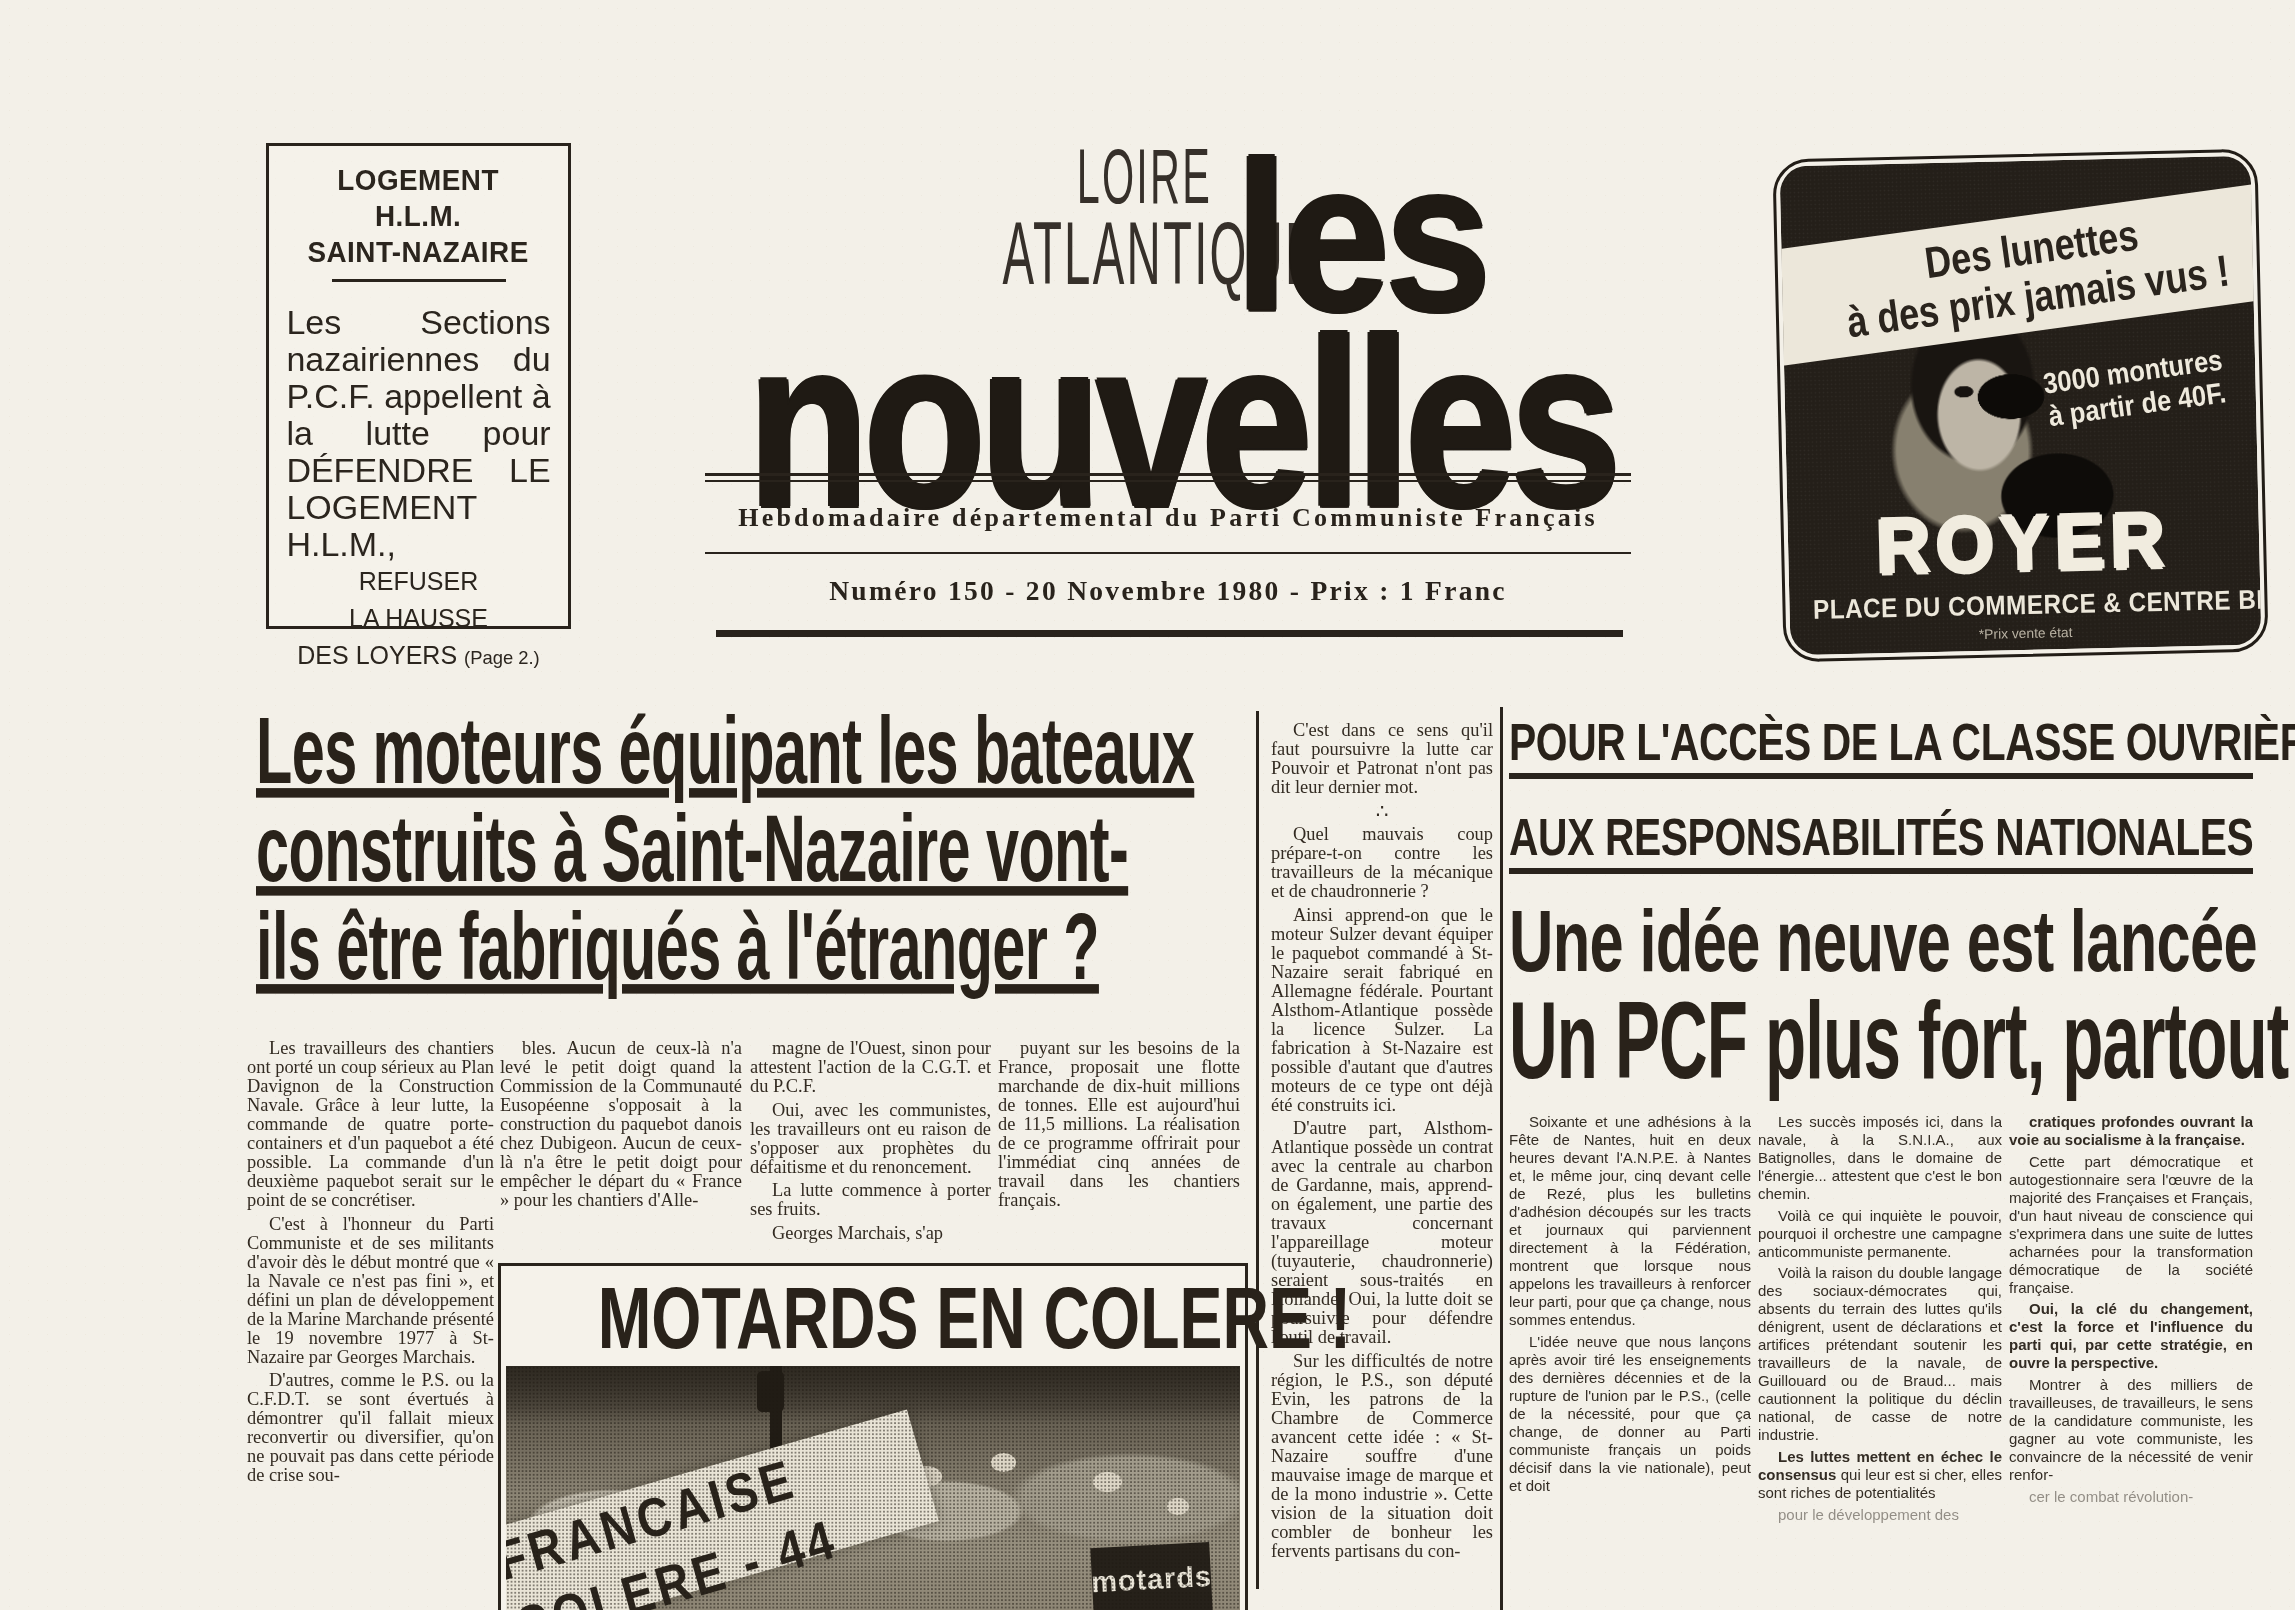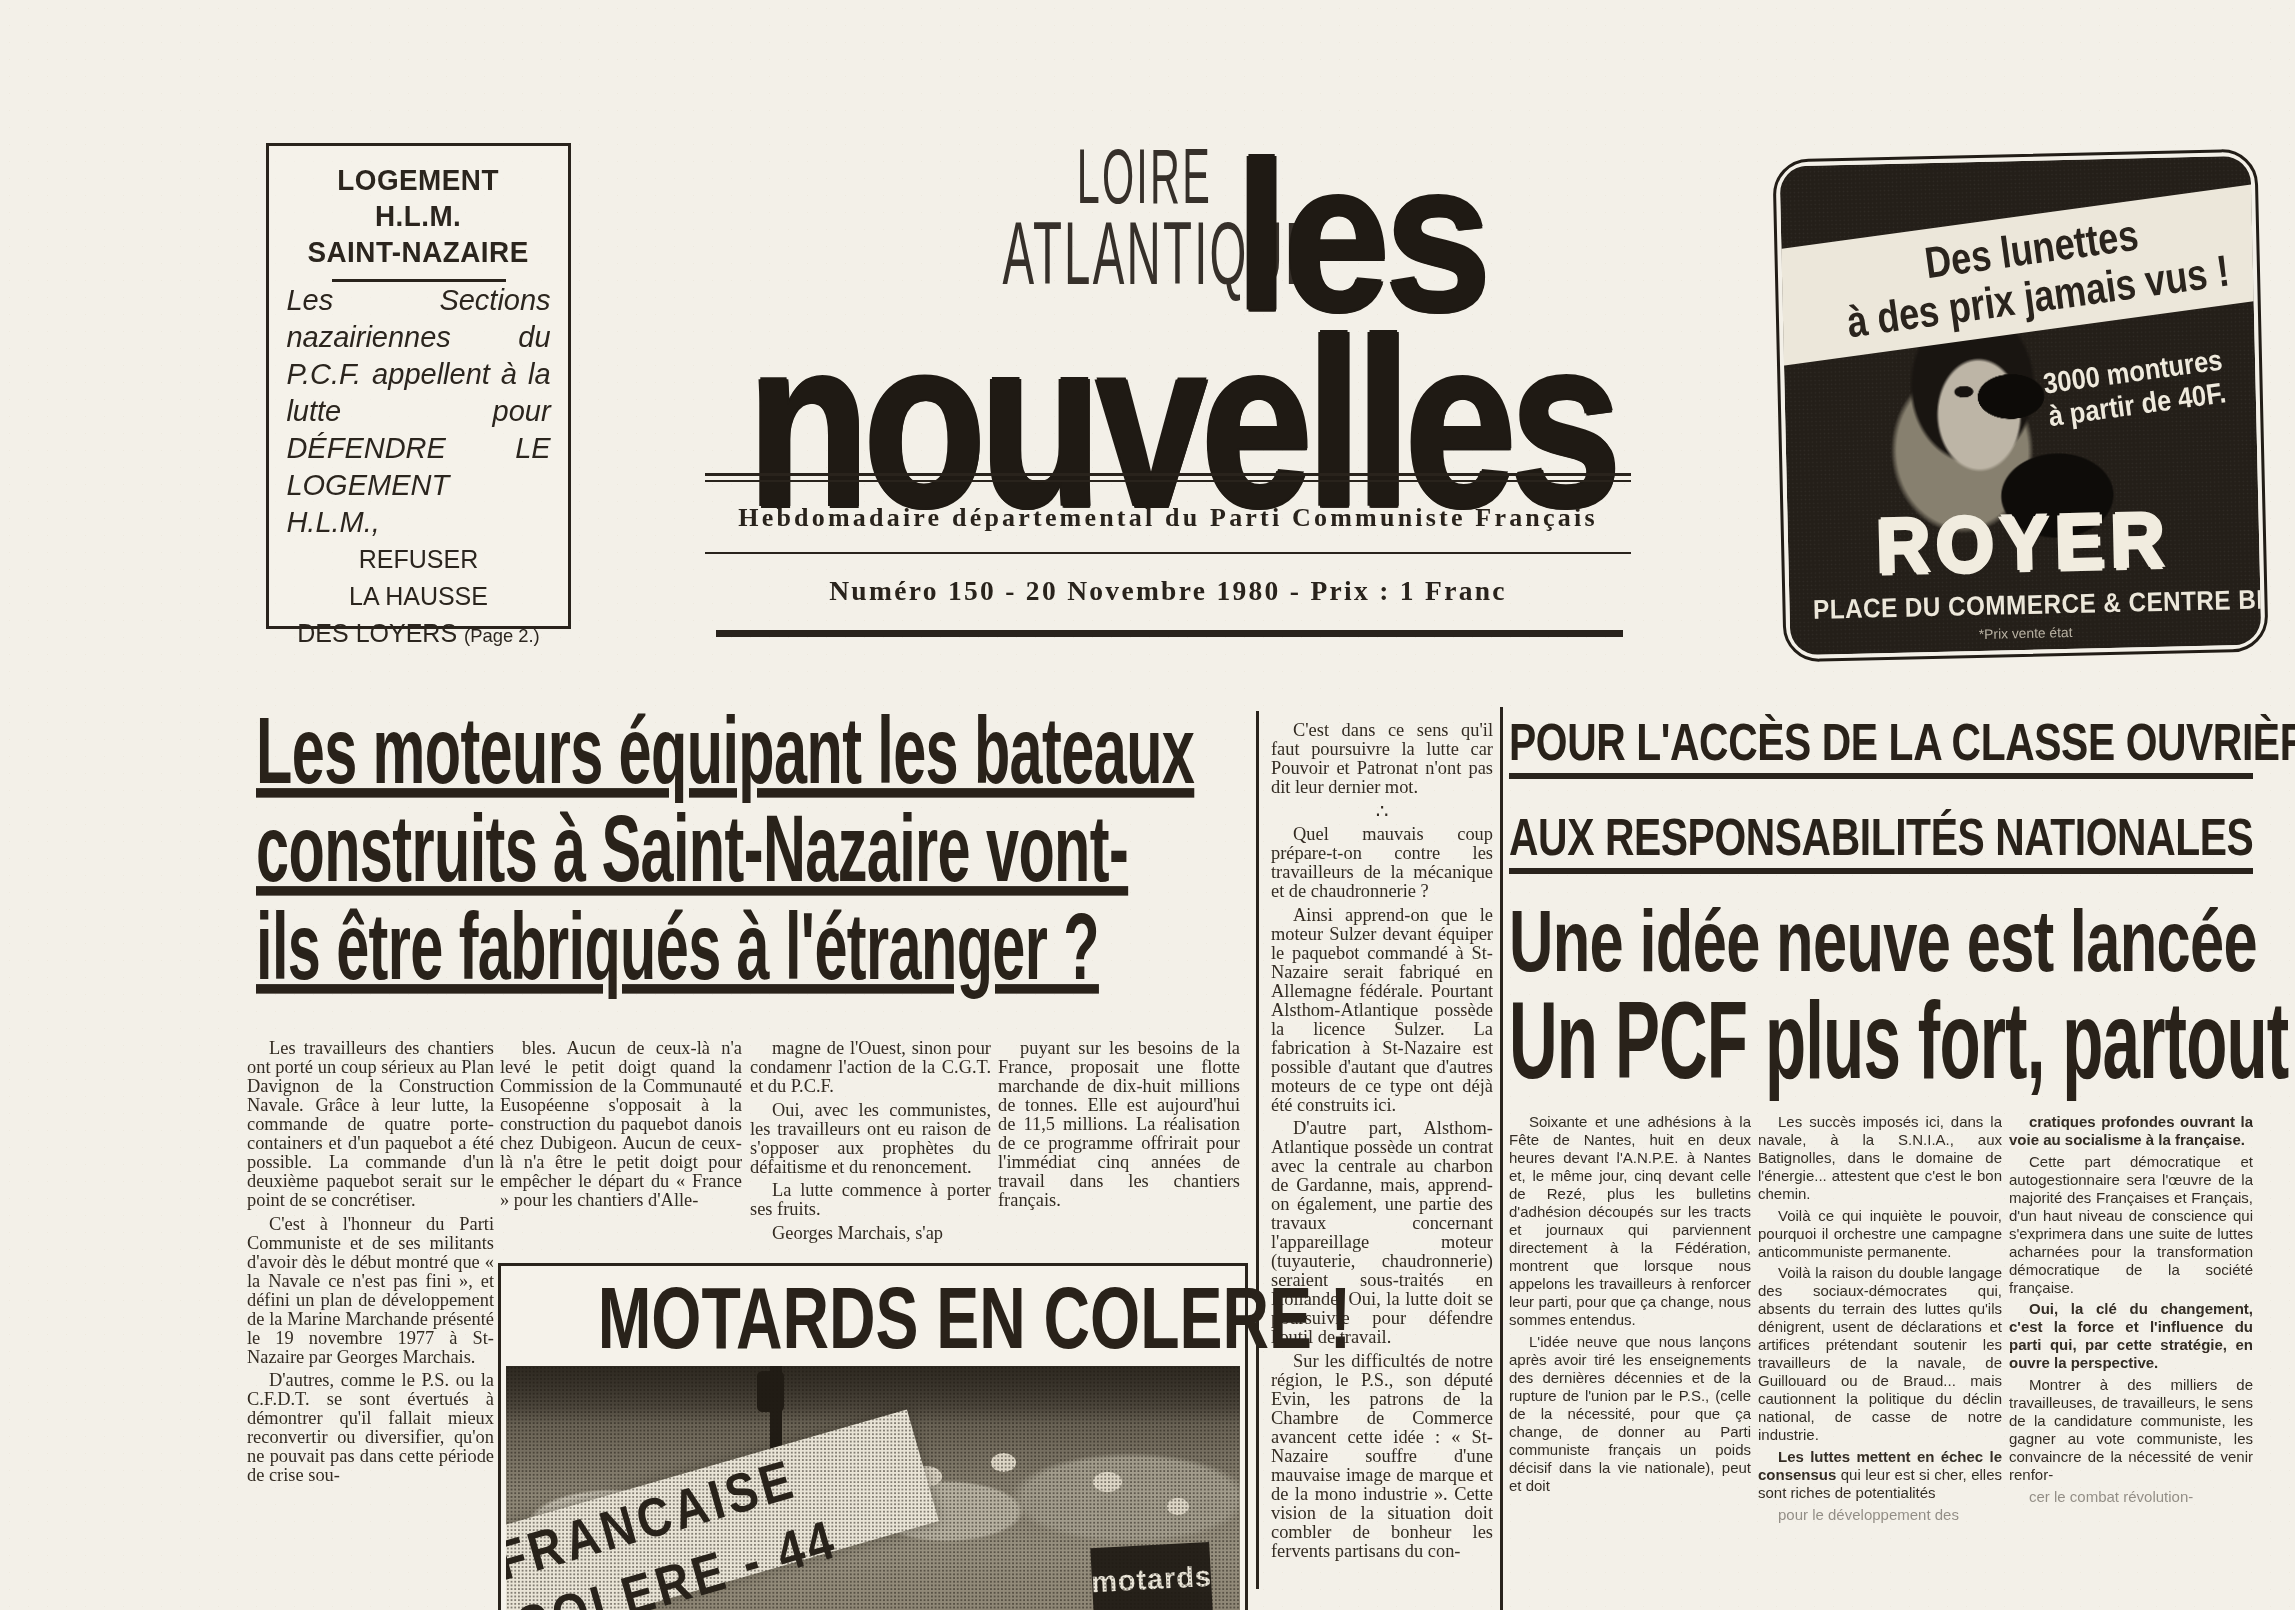--- a/index.html
+++ b/index.html
@@ -16,21 +16,21 @@
 
   
   .leftbox{
     left:266px;top:143px;width:305px;height:486px;
     border:3.7px solid #29231c;background:rgba(246,243,235,.6);
     box-sizing:border-box;padding:15.6px 17.4px 0 17.4px;
     font-family:"Liberation Sans", sans-serif;color:#2b251e;
   }
   .leftbox-title{font-weight:bold;font-size:29px;line-height:36px;text-align:center;letter-spacing:0.5px;transform:scaleX(.96);transform-origin:center top;}
   .leftbox-rule{width:174px;height:2.8px;background:#29231c;margin:9.2px auto 0 auto;}
-  .leftbox-body{font-size:29px;line-height:37px;text-align:justify;text-justify:inter-word;font-style:italic;}
+  .leftbox-body{margin-top:22px;font-size:34px;line-height:37px;text-align:justify;text-justify:inter-word;}
   .leftbox-center{font-size:25px;line-height:37px;text-align:center;}
   .leftbox-pageref{font-size:18.4px;}
 
   
   .regionline{font-family:"Liberation Sans", sans-serif;font-weight:400;color:#36302a;
     font-size:79px;letter-spacing:3.7px;transform:scale(.6,1.12);transform-origin:right top;text-align:right;width:349px;}
   .logo{
     font-family:"Liberation Sans", sans-serif;font-weight:bold;color:#1f1a14;
     text-shadow:1.8px 0 #1f1a14,-1.8px 0 #1f1a14,0 1.8px #1f1a14,0 -1.8px #1f1a14,1.4px 1.4px #1f1a14;
   }
@@ -188,21 +188,21 @@
 
   <div class="abs bodycol" style="left:247px;top:1031px;width:247px;height:565px;overflow:hidden;">
     <p>Les travailleurs des chantiers ont porté un coup sérieux au Plan Davignon de la Construction Navale. Grâce à leur lutte, la commande de quatre porte-containers et d'un paquebot a été possible. La commande d'un deuxième paquebot serait sur le point de se concrétiser.</p>
     <p>C'est à l'honneur du Parti Communiste et de ses militants d'avoir dès le début montré que « la Navale ce n'est pas fini », et défini un plan de développement de la Marine Marchande présenté le 19 novembre 1977 à St-Nazaire par Georges Marchais.</p>
     <p>D'autres, comme le P.S. ou la C.F.D.T. se sont évertués à démontrer qu'il fallait mieux reconvertir ou diversifier, qu'on ne pouvait pas dans cette période de crise sou-</p>
   </div>
   <div class="abs bodycol" style="left:500px;top:1031px;width:242px;height:248px;overflow:hidden;">
     <p>bles. Aucun de ceux-là n'a levé le petit doigt quand la Commission de la Communauté Eusopéenne s'opposait à la construction du paquebot danois chez Dubigeon. Aucun de ceux-là n'a être le petit doigt pour empêcher le départ du « France » pour les chantiers d'Alle-</p>
   </div>
   <div class="abs bodycol" style="left:750px;top:1031px;width:241px;height:248px;overflow:hidden;">
-    <p>magne de l'Ouest, sinon pour condamenr l'action de la C.G.T. et du P.C.F.</p>
+    <p>magne de l'Ouest, sinon pour attestent l'action de la C.G.T. et du P.C.F.</p>
     <p>Oui, avec les communistes, les travailleurs ont eu raison de s'opposer aux prophètes du défaitisme et du renoncement.</p>
     <p>La lutte commence à porter ses fruits.</p>
     <p>Georges Marchais, s'ap</p>
   </div>
   <div class="abs bodycol" style="left:998px;top:1031px;width:242px;height:248px;overflow:hidden;">
     <p>puyant sur les besoins de la France, proposait une flotte marchande de dix-huit millions de tonnes. Elle est aujourd'hui de 11,5 millions. La réalisation de ce programme offrirait pour l'immédiat cinq années de travail dans les chantiers français.</p>
   </div>
 
   <div class="abs vrule" style="left:1256px;top:711px;height:878px;"></div>
   <div class="abs vrule" style="left:1500px;top:707px;height:903px;"></div>

